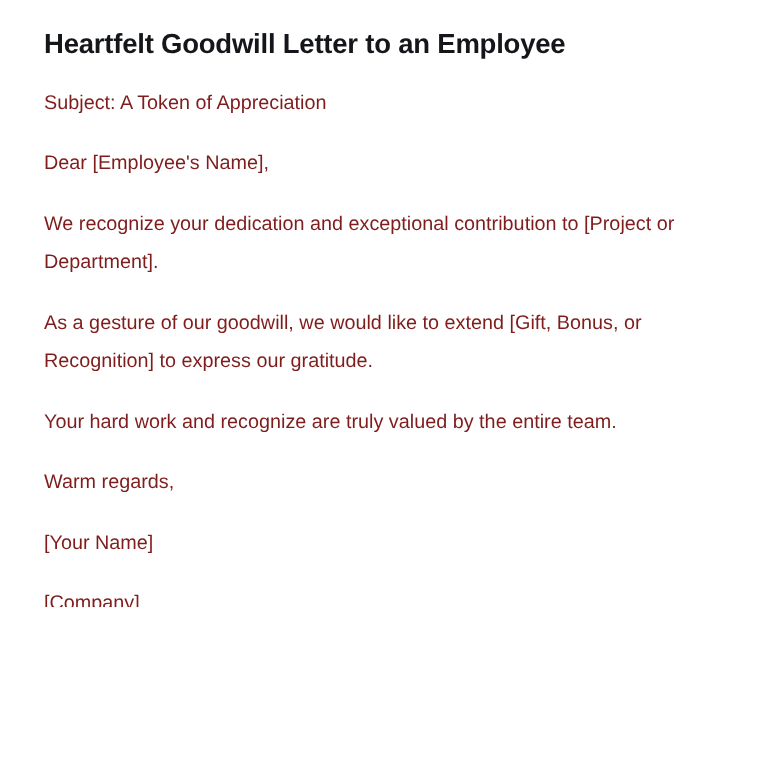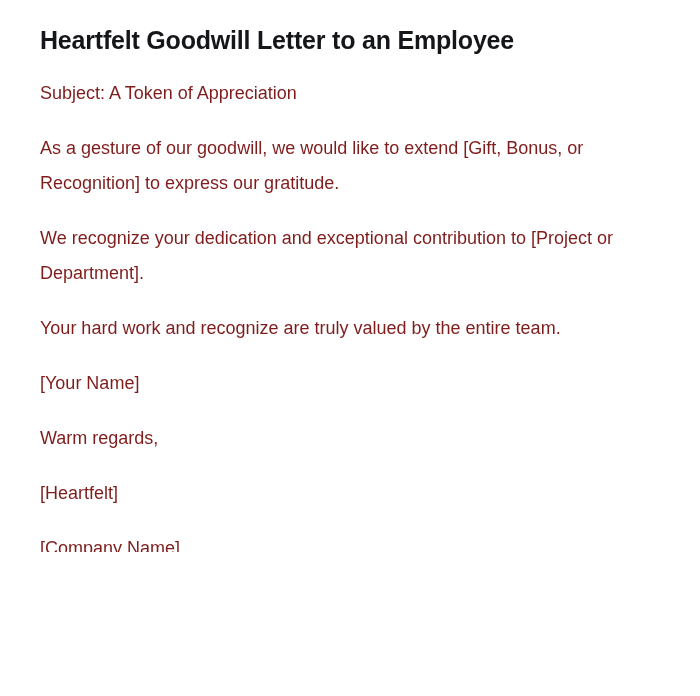--- a/index.html
+++ b/index.html
@@ -35,27 +35,28 @@
   }
 </style>
 </head>
 <body>
 
 <div class="page">
   <h1 class="letter-title">Heartfelt Goodwill Letter to an Employee</h1>
 
   <p class="para">Subject: A Token of Appreciation</p>
 
+  <p class="para">Dear [Employee's Name],</p>
+
+  <p class="para">We recognize your dedication and exceptional contribution to [Project or Department].</p>
 
   <p class="para">As a gesture of our goodwill, we would like to extend [Gift, Bonus, or Recognition] to express our gratitude.</p>
 
-  <p class="para">We recognize your dedication and exceptional contribution to [Project or Department].</p>
+  <p class="para">Your hard work and recognize are truly valued by the entire team.</p>
 
-  <p class="para">Your hard work and recognize are truly valued by the entire team.</p>
+  <p class="para">Warm regards,</p>
 
   <p class="para">[Your Name]</p>
 
-  <p class="para">Warm regards,</p>
-
-  <p class="para">[Heartfelt]</p>
+  <p class="para">[Company]</p>
 
   <p class="para">[Company Name]</p>
 </div>
 
 </body></html>

